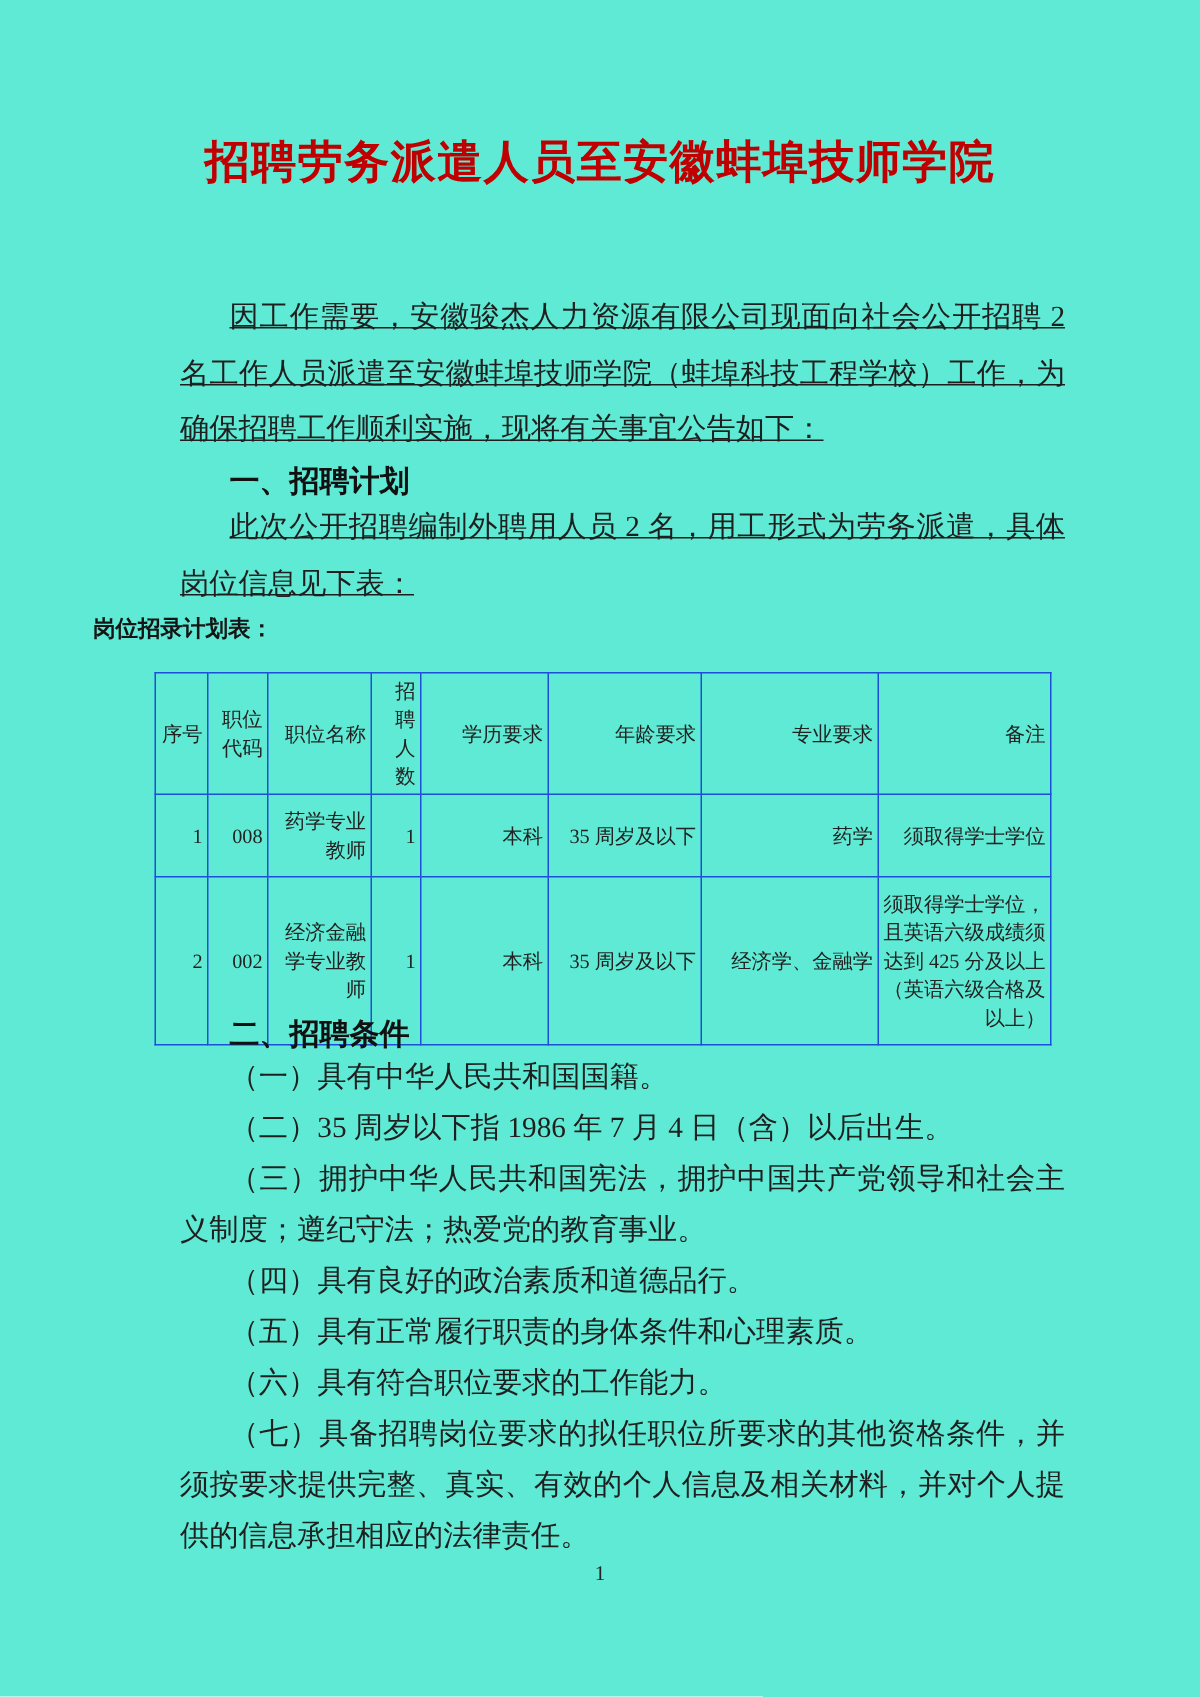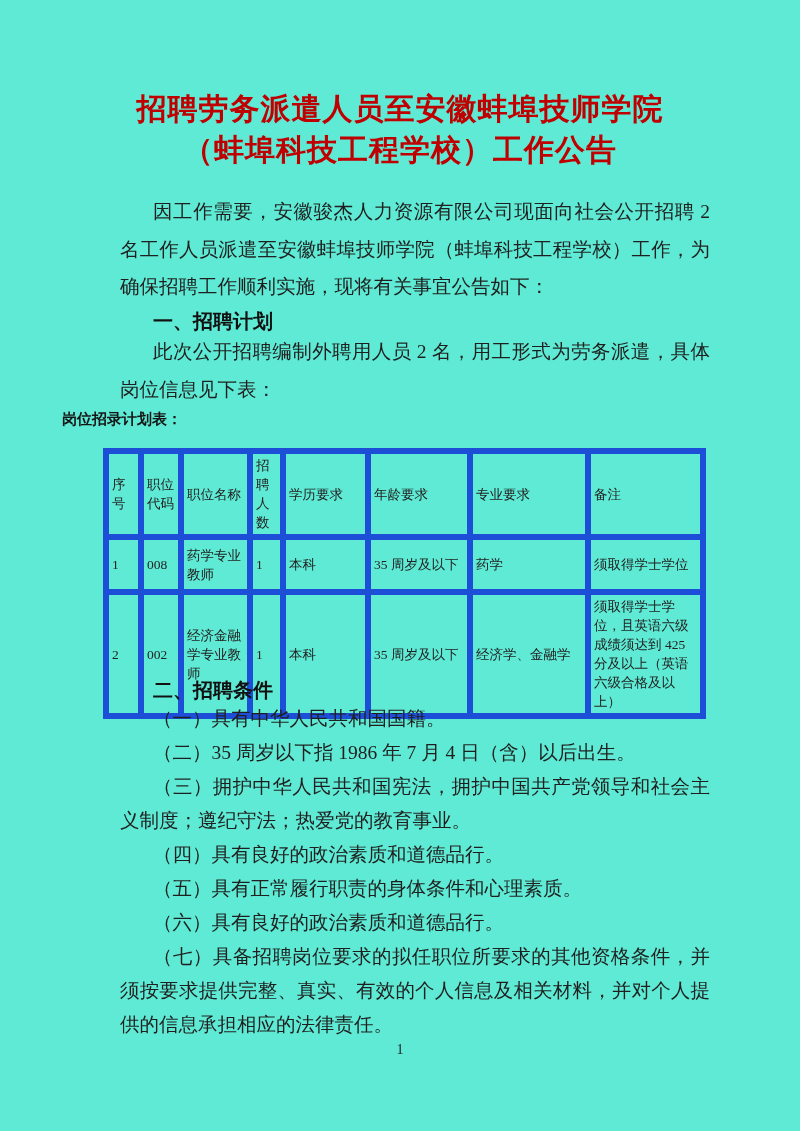--- a/index.html
+++ b/index.html
@@ -26,21 +26,21 @@
     letter-spacing: 1px;
   }
   .para {
     position: absolute;
     left: 120px;
     width: 590px;
     font-size: 19.5px;
     line-height: 37.5px;
     text-align: justify;
   }
-  .para p { margin: 0; text-indent: 33px; }
+  .para p { margin: 0; text-indent: 33px; text-decoration: underline; }
   .intro { top: 193px; }
   .sec1-para { top: 333px; }
   .sec-heading {
     position: absolute;
     left: 153px;
     font-family: "Liberation Sans", "DejaVu Sans", sans-serif;
     font-weight: bold;
     font-size: 20px;
     line-height: 26px;
     color: #111111;
@@ -59,22 +59,22 @@
     position: absolute;
     left: 103px;
     top: 448px;
     width: 597px;
     border-collapse: collapse;
     table-layout: fixed;
     font-size: 13.5px;
     color: #222222;
   }
   table.plan th, table.plan td {
-    border: 6px solid #1d4ed8;
-    text-align: left;
+    border: 1px solid #1d4ed8;
+    text-align: right;
     vertical-align: middle;
     padding: 2px 3px;
     line-height: 19px;
     font-weight: normal;
     word-break: break-all;
     overflow: hidden;
   }
   tr.hdr { height: 48px; }
   tr.r1  { height: 55px; }
   tr.r2  { height: 112px; }
@@ -106,21 +106,20 @@
     color: #222222;
   }
 </style>
 </head>
 <body>
 
 <div class="page">
 
   <div class="doc-title">
     <div>招聘劳务派遣人员至安徽蚌埠技师学院</div>
-    <div>（蚌埠科技工程学校）工作公告</div>
   </div>
 
   <div class="para intro">
     <p>因工作需要，安徽骏杰人力资源有限公司现面向社会公开招聘 2 名工作人员派遣至安徽蚌埠技师学院（蚌埠科技工程学校）工作，为确保招聘工作顺利实施，现将有关事宜公告如下：</p>
   </div>
 
   <div class="sec-heading h1">一、招聘计划</div>
 
   <div class="para sec1-para">
     <p>此次公开招聘编制外聘用人员 2 名，用工形式为劳务派遣，具体岗位信息见下表：</p>
@@ -176,19 +175,19 @@
   </table>
 
   <div class="sec-heading h2">二、招聘条件</div>
 
   <div class="items">
     <p>（一）具有中华人民共和国国籍。</p>
     <p>（二）35 周岁以下指 1986 年 7 月 4 日（含）以后出生。</p>
     <p>（三）拥护中华人民共和国宪法，拥护中国共产党领导和社会主义制度；遵纪守法；热爱党的教育事业。</p>
     <p>（四）具有良好的政治素质和道德品行。</p>
     <p>（五）具有正常履行职责的身体条件和心理素质。</p>
-    <p>（六）具有良好的政治素质和道德品行。</p>
+    <p>（六）具有符合职位要求的工作能力。</p>
     <p>（七）具备招聘岗位要求的拟任职位所要求的其他资格条件，并须按要求提供完整、真实、有效的个人信息及相关材料，并对个人提供的信息承担相应的法律责任。</p>
   </div>
 
   <div class="page-number">1</div>
 
 </div>
 
 </body></html>

